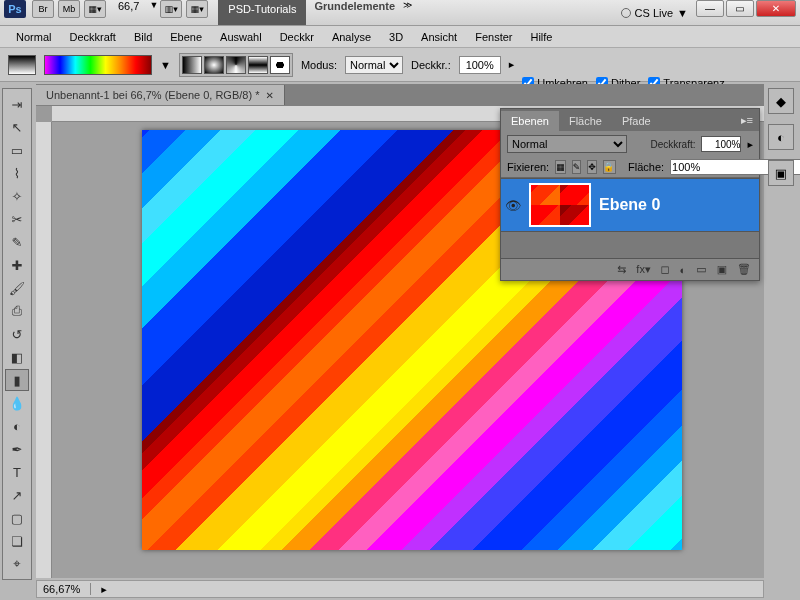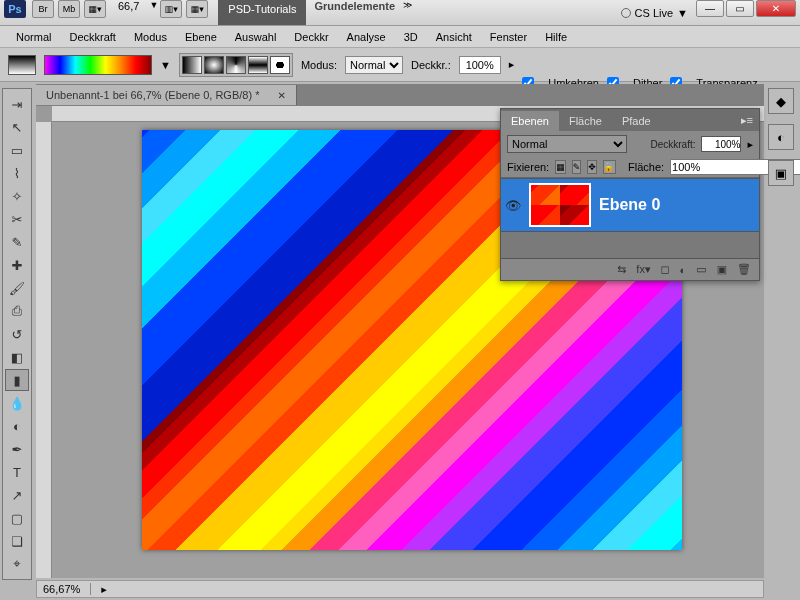--- a/index.html
+++ b/index.html
@@ -26,32 +26,32 @@
 
 
 .optbar { height:34px; background:#c9c9c9; border-bottom:1px solid #999; display:flex; align-items:center; padding:0 8px; gap:8px;}
 .gradswatch { width:28px; height:20px; background:linear-gradient(#000,#fff); border:1px solid #555;}
 .gradpreview { width:108px; height:20px; background:linear-gradient(90deg,#f0f,#00f,#0ff,#0f0,#ff0,#f80,#f00,#800); border:1px solid #555;}
 .gradtype { width:20px; height:18px; border:1px solid #555; background:linear-gradient(90deg,#000,#fff);}
 .gradtypes { display:flex; gap:2px; padding:2px; border:1px solid #888; background:#bbb;}
 .optbar label { font-size:11px; }
 .optbar select,.optbar input[type=text]{ font-size:11px; height:18px; border:1px solid #888;}
 .optbar input[type=text]{ width:42px; text-align:center;}
-.chk { display:flex; align-items:center; gap:14px; font-size:11px;margin-top:37px;}
+.chk { display:flex; align-items:center; gap:3px; font-size:11px;margin-top:37px;}
 .chk input{ width:12px; height:12px;}
 
 
 .tools { position:absolute; left:2px; top:88px; width:30px; background:#c0c0c0; border:1px solid #777; display:flex; flex-direction:column; align-items:center; padding:4px 0; gap:1px;}
 .tool { width:24px; height:22px; display:flex; align-items:center; justify-content:center; font-size:13px; color:#333; border:1px solid transparent;}
 .tool.sel { background:#a8a8a8; border:1px solid #666;}
 
 
 .docwrap { position:absolute; left:36px; top:84px; right:36px; bottom:22px; background:#9a9a9a; }
 .tabbar { height:22px; background:#808080; display:flex; align-items:center;}
-.doctab { background:#b8b8b8; height:20px; padding:0 10px; display:flex; align-items:center; color:#333; border-right:1px solid #666; font-size:11px;gap:12px;}
+.doctab { background:#b8b8b8; height:20px; padding:0 10px; display:flex; align-items:center; color:#333; border-right:1px solid #666; font-size:11px;}
 .doctab .x{ margin-left:6px; font-size:10px;}
 .ruler-h { height:16px; background:#d8d8d8; border-bottom:1px solid #888; position:relative; margin-left:16px;}
 .ruler-v { width:16px; background:#d8d8d8; border-right:1px solid #888; position:absolute; left:0; top:38px; bottom:0;}
 .canvas-area { position:absolute; left:16px; top:38px; right:0; bottom:0; background:#a0a0a0; overflow:hidden;}
 .canvas { position:absolute; left:90px; top:8px; width:540px; height:420px; box-shadow:0 0 5px rgba(0,0,0,.5); overflow:hidden;}
 .stripes { width:200%; height:200%; position:absolute; left:-50%; top:-50%;
   background: repeating-linear-gradient(135deg,
     #8b0000 0 8px,#b40000 8px 20px,#ff0000 20px 40px,#ff3000 40px 55px,#ff6a00 55px 80px,#ff4000 80px 100px,
     #ffcc00 100px 130px,#ffff00 130px 160px,#ffe000 160px 175px,#ff9800 175px 195px,#ff3080 195px 215px,
     #ff60c0 215px 235px,#ff00ff 235px 260px,#c030ff 260px 280px,#4040ff 280px 310px,#0030ff 310px 345px,
@@ -112,21 +112,21 @@
   <div class="winbtns">
     <div class="winbtn">—</div>
     <div class="winbtn">▭</div>
     <div class="winbtn close">✕</div>
   </div>
 </div>
 
 <div class="menubar">
   <span>Normal</span>
   <span>Deckkraft</span>
-  <span>Modus</span>
+  <span>Bild</span>
   <span>Ebene</span>
   <span>Auswahl</span>
   <span>Deckkr</span>
   <span>Analyse</span>
   <span>3D</span>
   <span>Ansicht</span>
   <span>Fenster</span>
   <span>Hilfe</span>
 </div>
 

